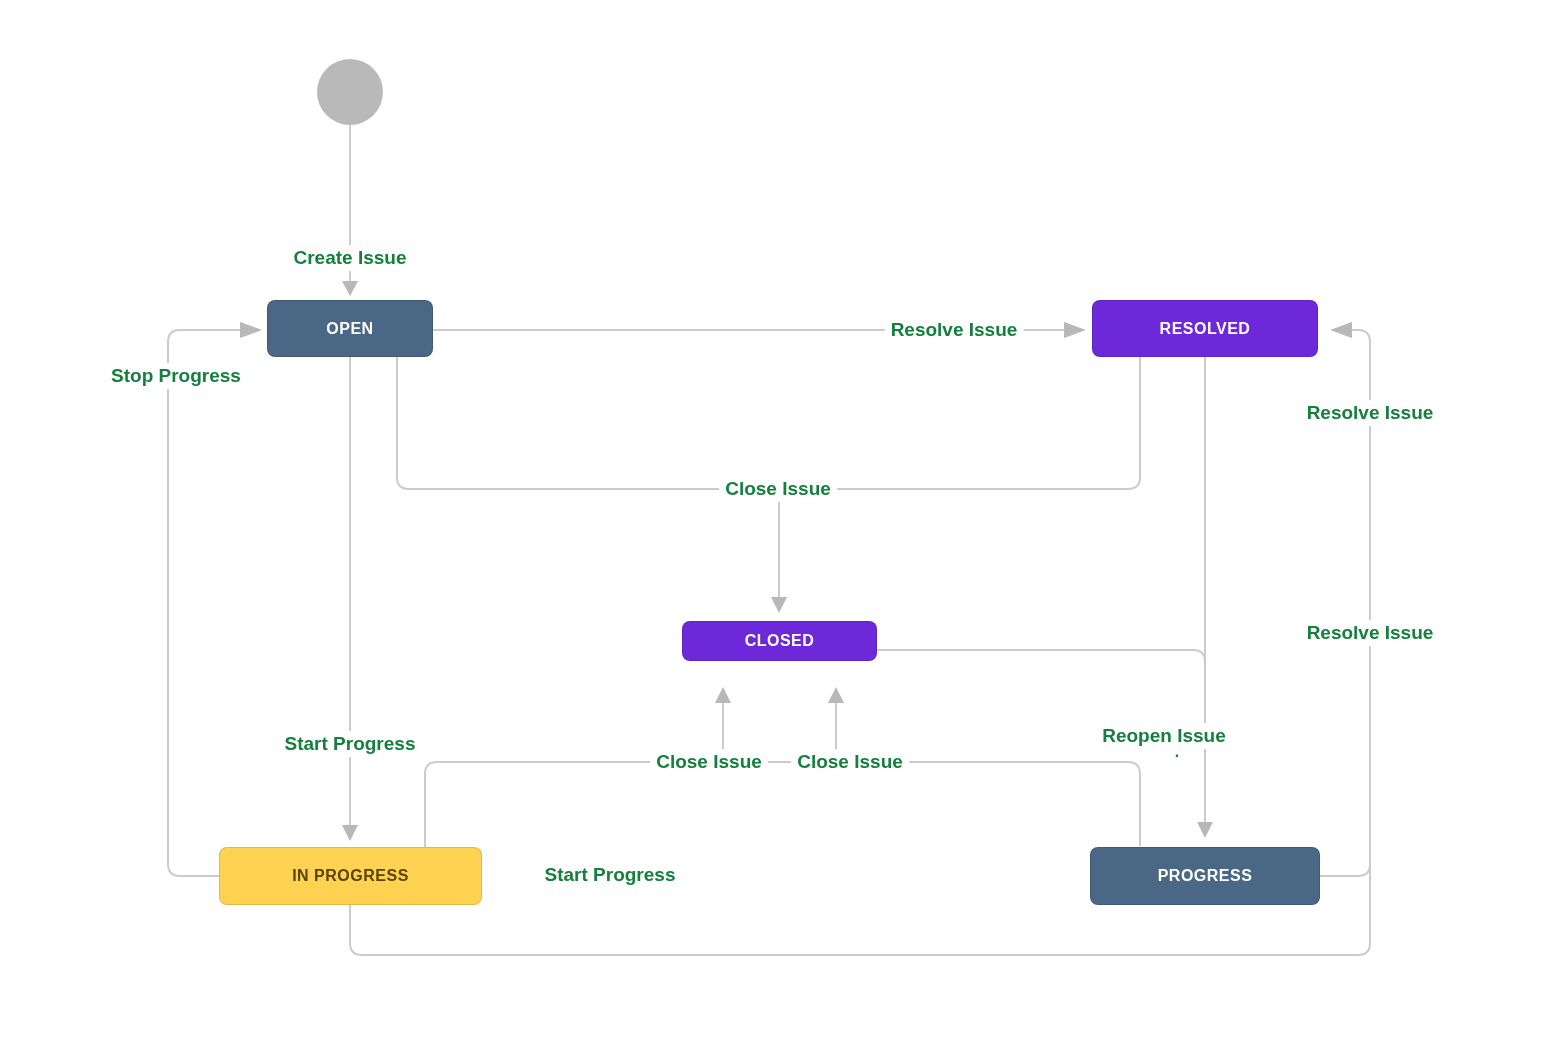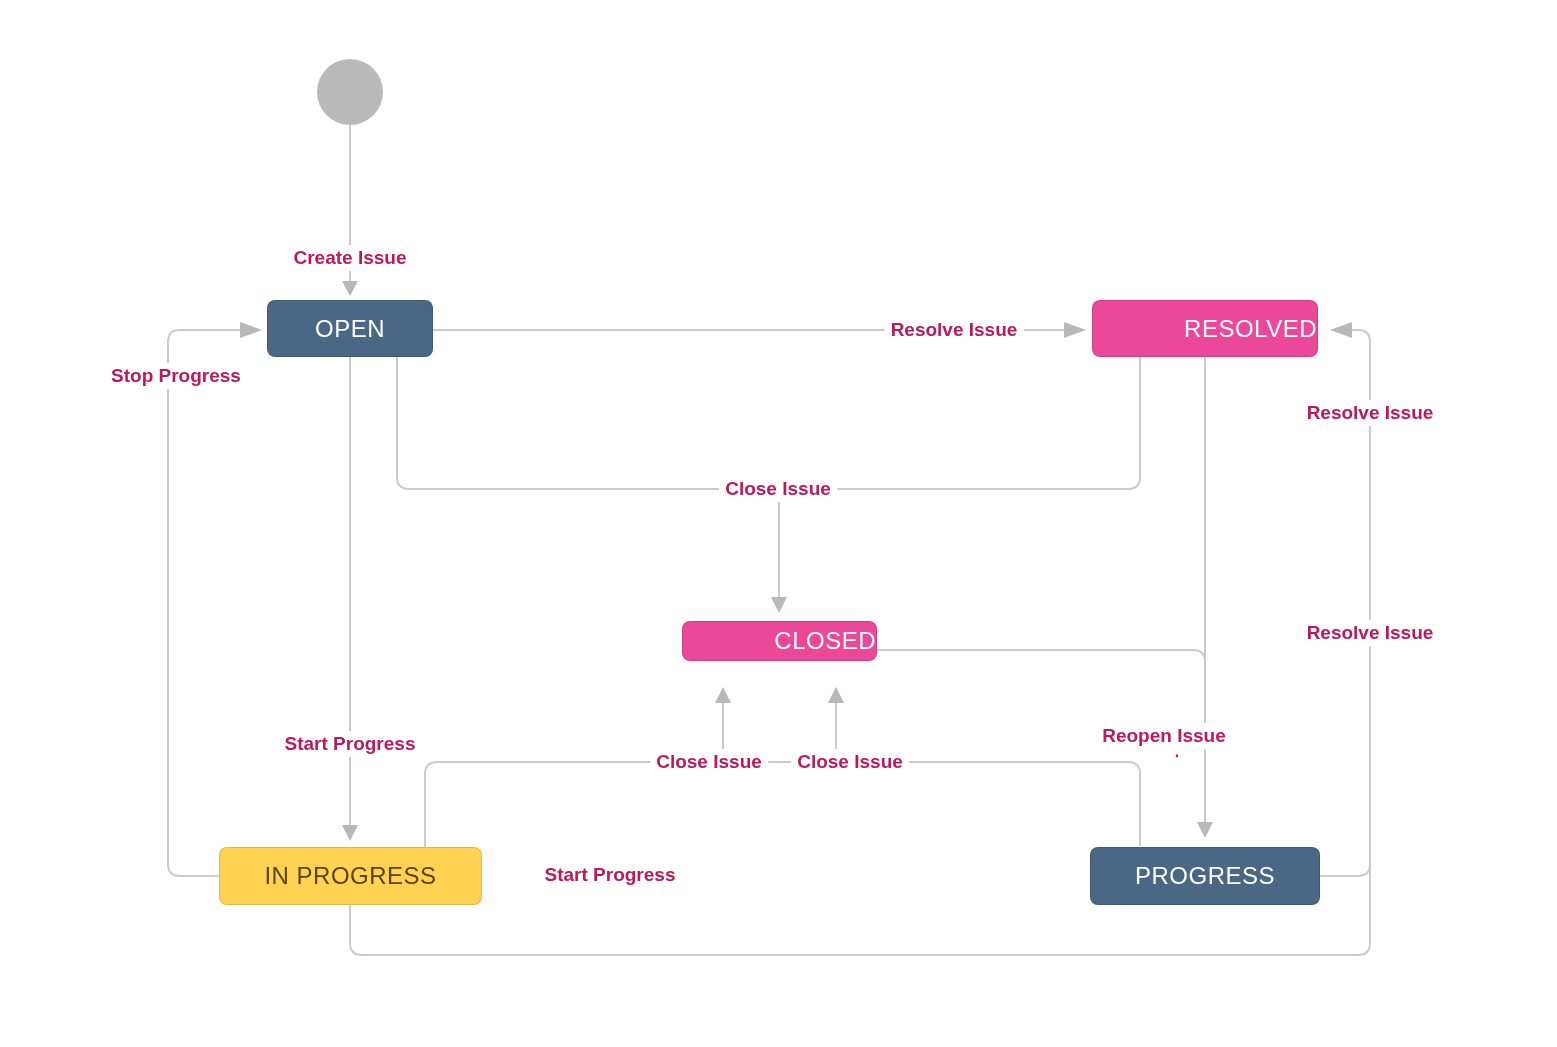--- a/index.html
+++ b/index.html
@@ -5,30 +5,30 @@
   html,body{margin:0;padding:0;background:#ffffff;}
   #canvas{
     position:relative;width:1557px;height:1047px;background:#ffffff;overflow:hidden;
     font-family:"Liberation Sans", sans-serif;
   }
   #edges{position:absolute;left:0;top:0;z-index:1;}
   .edge{stroke:#cbcbcb;stroke-width:2;fill:none;}
   .arrow{fill:#b8b8b8;stroke:none;}
   .tlabel{
     position:absolute;z-index:2;transform:translate(-50%,-50%);
-    font-size:19px;font-weight:bold;color:#be185d;background:#ffffff;
+    font-size:19px;font-weight:bold;color:#15803d;background:#ffffff;
     padding:2px 6px;white-space:nowrap;line-height:1.15;
   }
   .node{
     position:absolute;z-index:3;display:flex;align-items:center;justify-content:center;
-    font-size:24px;font-weight:normal;letter-spacing:0.5px;border-radius:8px;
+    font-size:16px;font-weight:bold;letter-spacing:0.5px;border-radius:8px;
     border:1px solid rgba(0,0,0,0.12);box-sizing:border-box;color:#ffffff;
   }
   .node-blue{background:#4a6785;}
-  .node-green{background:#ec4899;justify-content:flex-end;}
+  .node-green{background:#6d28d9;}
   .node-yellow{background:#ffd351;color:#594300;}
   #start-circle{
     position:absolute;z-index:3;left:317px;top:59px;width:66px;height:66px;
     border-radius:50%;background:#b9b9b9;
   }
   #node-open{left:267px;top:300px;width:166px;height:57px;}
   #node-resolved{left:1092px;top:300px;width:226px;height:57px;}
   #node-closed{left:682px;top:621px;width:195px;height:40px;}
   #node-in-progress{left:219px;top:847px;width:263px;height:58px;}
   #node-reopened{left:1090px;top:847px;width:230px;height:58px;}

